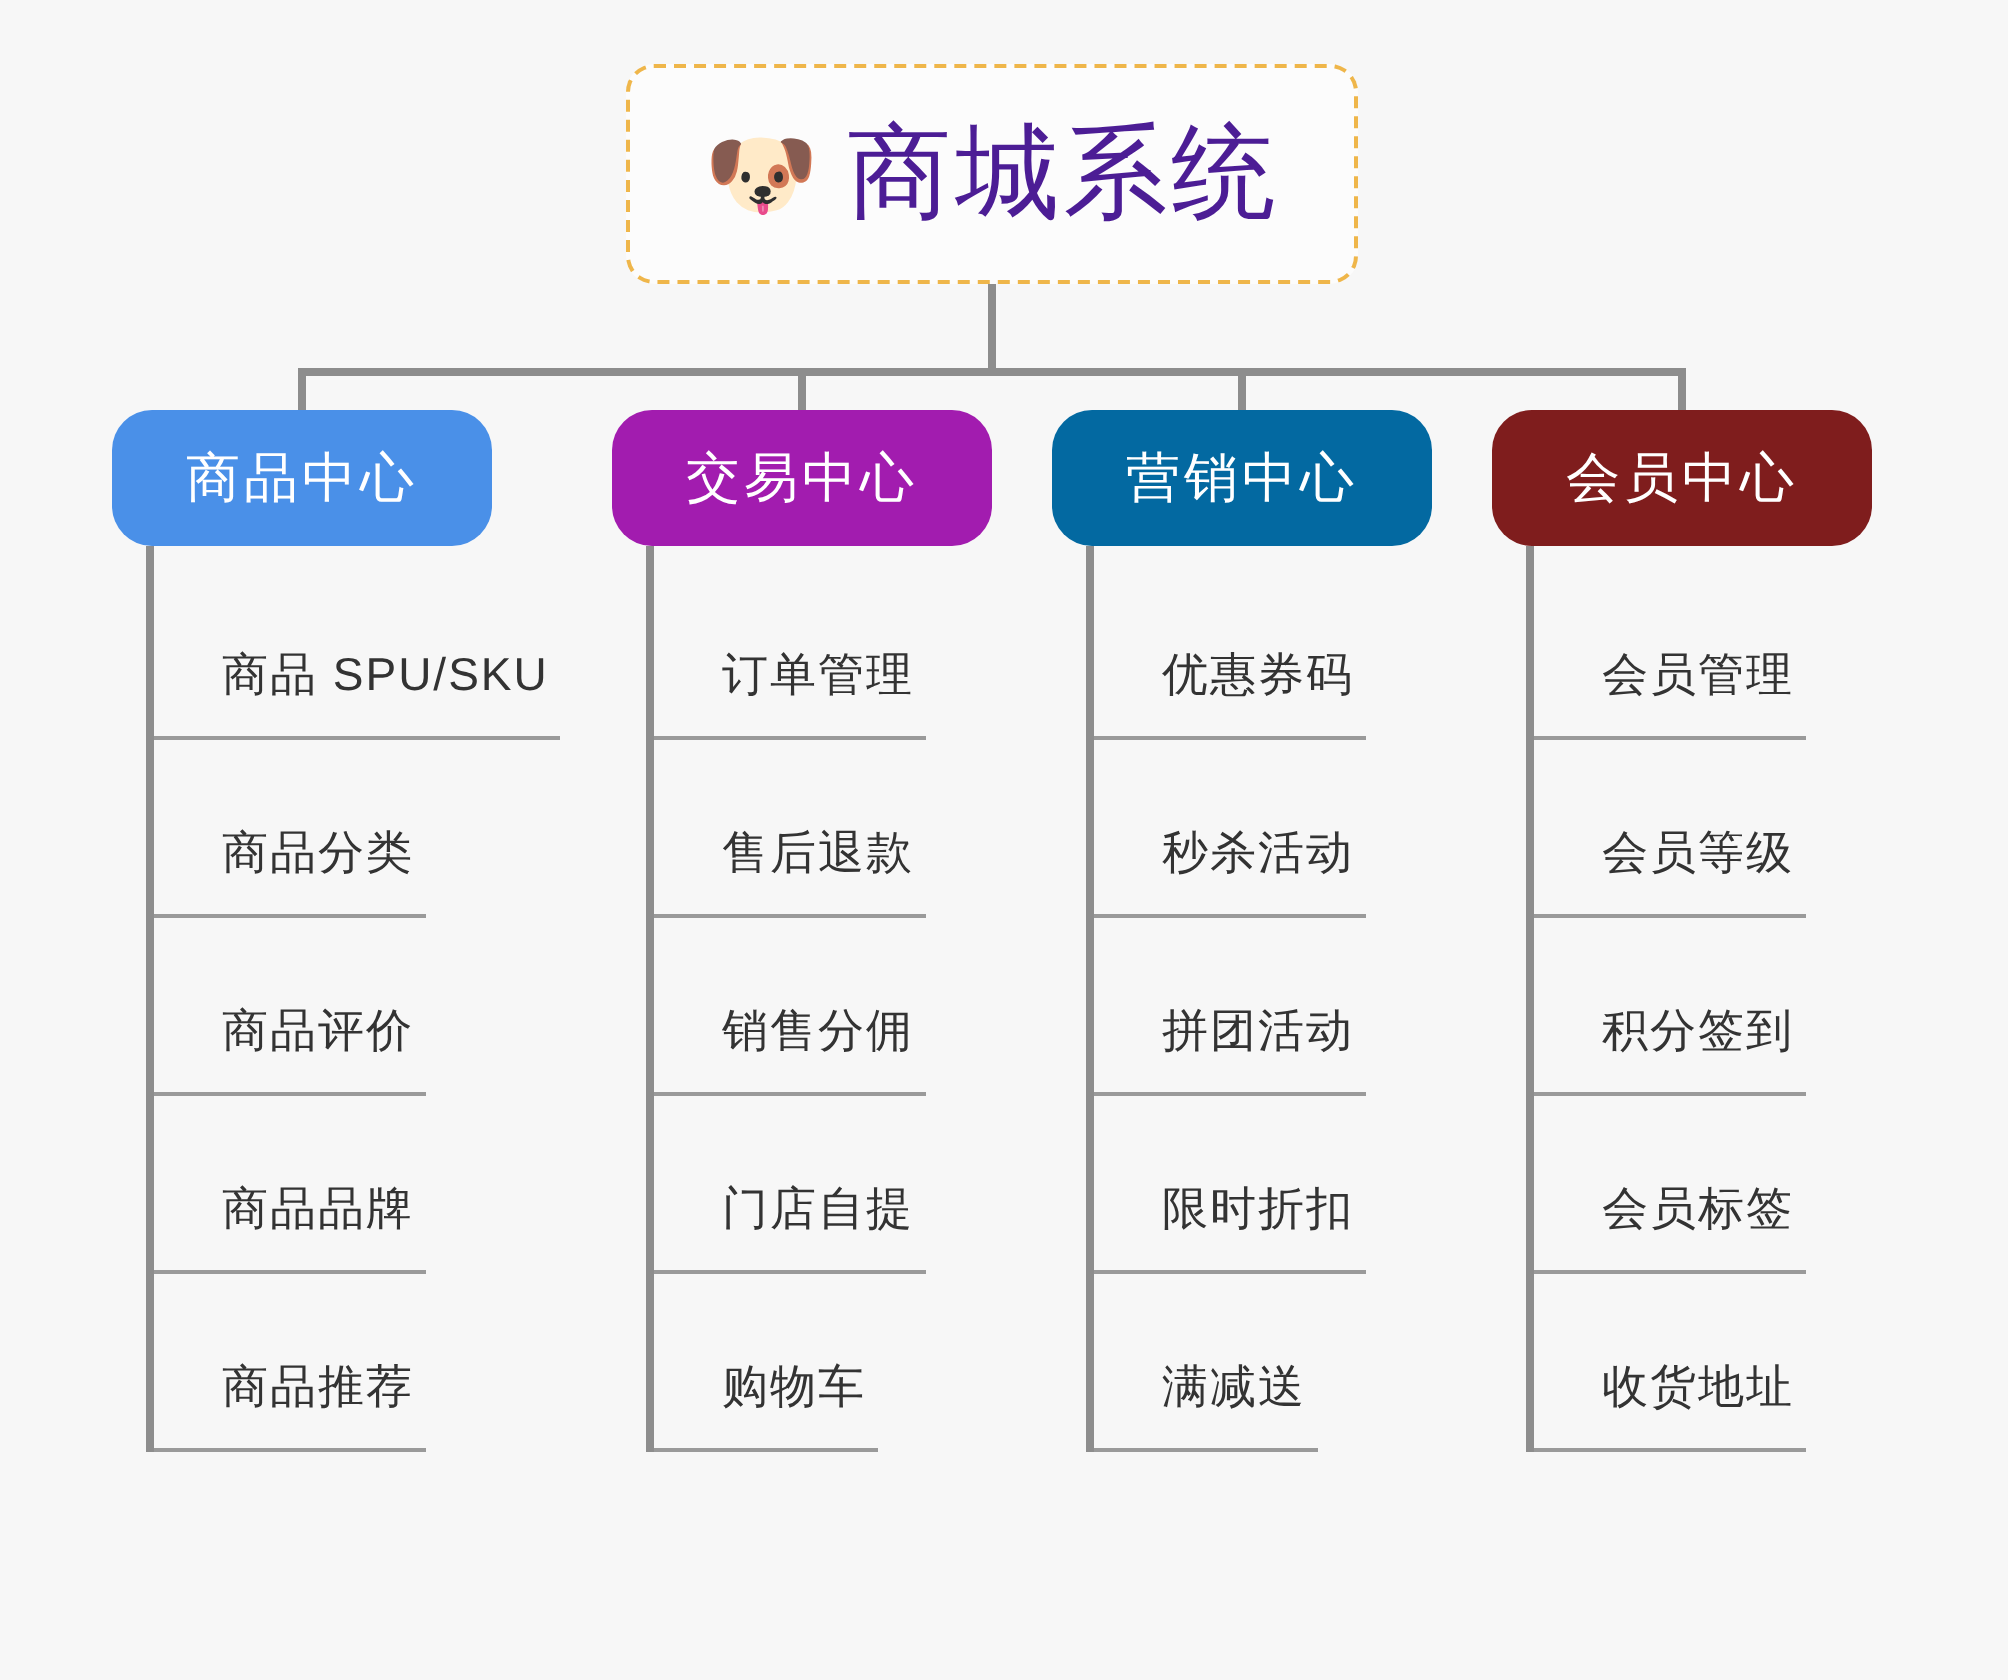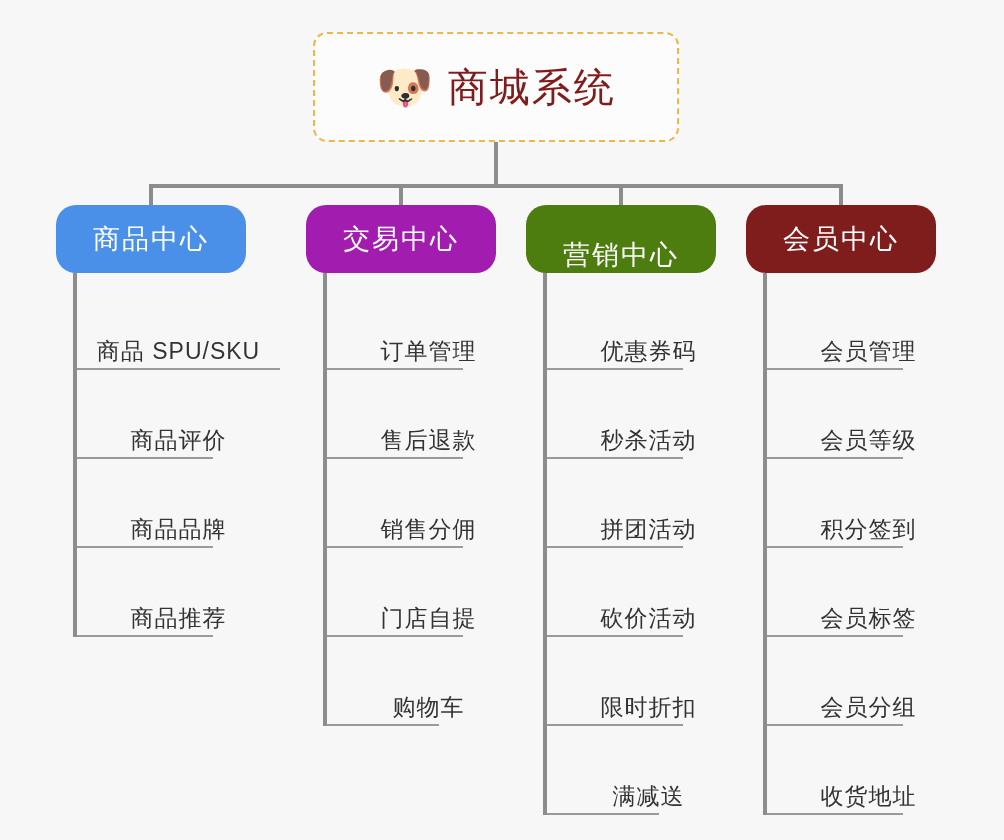--- a/index.html
+++ b/index.html
@@ -36,22 +36,22 @@
     align-items: center;
     justify-content: center;
     gap: 14px;
   }
   .root-emoji {
     font-size: 46px;
     line-height: 1;
     display: block;
   }
   .root-title {
-    font-size: 40px;
-    color: #7f1d1d;
+    font-size: 52px;
+    color: #4c1d95;
     letter-spacing: 2px;
     white-space: nowrap;
   }
 
   
   .line {
     position: absolute;
     background: #8d8d8d;
   }
   .line-v { width: 4px; }
@@ -86,23 +86,23 @@
     margin-left: 17px;
     border-left: 4px solid #8d8d8d;
     padding-top: 8px;
   }
   .leaf-item {
     position: relative;
     height: 89px;
     box-sizing: border-box;
     display: flex;
     align-items: flex-end;
-    justify-content: center;
+    justify-content: flex-start;
     padding-left: 34px;
-    padding-bottom: 6px;
+    padding-bottom: 20px;
   }
   .leaf-item::after {
     content: "";
     position: absolute;
     left: 0;
     bottom: 0;
     height: 2px;
     background: #9a9a9a;
   }
   .leaf-label {
@@ -134,20 +134,23 @@
 
   <div class="column col-0">
     <div class="cat-box" style="background:#4a90e8;">
       <span>商品中心</span>
     </div>
     <div class="leaf-wrap">
       <div class="leaf-item" style="--w: 210px; --uw: 203px;">
         <span class="leaf-label">商品 SPU/SKU</span>
       </div>
       <div class="leaf-item" style="--uw: 136px;">
+        <span class="leaf-label">商品分类</span>
+      </div>
+      <div class="leaf-item" style="--uw: 136px;">
         <span class="leaf-label">商品评价</span>
       </div>
       <div class="leaf-item" style="--uw: 136px;">
         <span class="leaf-label">商品品牌</span>
       </div>
       <div class="leaf-item" style="--uw: 136px;">
         <span class="leaf-label">商品推荐</span>
       </div>
     </div>
   </div>
@@ -169,35 +172,32 @@
       <div class="leaf-item" style="--uw: 136px;">
         <span class="leaf-label">门店自提</span>
       </div>
       <div class="leaf-item" style="--uw: 112px;">
         <span class="leaf-label">购物车</span>
       </div>
     </div>
   </div>
 
   <div class="column col-2">
-    <div class="cat-box" style="background:#4d7c0f;align-items:flex-end;">
+    <div class="cat-box" style="background:#0369a1;">
       <span>营销中心</span>
     </div>
     <div class="leaf-wrap">
       <div class="leaf-item" style="--uw: 136px;">
         <span class="leaf-label">优惠券码</span>
       </div>
       <div class="leaf-item" style="--uw: 136px;">
         <span class="leaf-label">秒杀活动</span>
       </div>
       <div class="leaf-item" style="--uw: 136px;">
         <span class="leaf-label">拼团活动</span>
-      </div>
-      <div class="leaf-item" style="--uw: 136px;">
-        <span class="leaf-label">砍价活动</span>
       </div>
       <div class="leaf-item" style="--uw: 136px;">
         <span class="leaf-label">限时折扣</span>
       </div>
       <div class="leaf-item" style="--uw: 112px;">
         <span class="leaf-label">满减送</span>
       </div>
     </div>
   </div>
 
@@ -212,21 +212,18 @@
       <div class="leaf-item" style="--uw: 136px;">
         <span class="leaf-label">会员等级</span>
       </div>
       <div class="leaf-item" style="--uw: 136px;">
         <span class="leaf-label">积分签到</span>
       </div>
       <div class="leaf-item" style="--uw: 136px;">
         <span class="leaf-label">会员标签</span>
       </div>
       <div class="leaf-item" style="--uw: 136px;">
-        <span class="leaf-label">会员分组</span>
-      </div>
-      <div class="leaf-item" style="--uw: 136px;">
         <span class="leaf-label">收货地址</span>
       </div>
     </div>
   </div>
 
 </div>
 
 </body></html>

